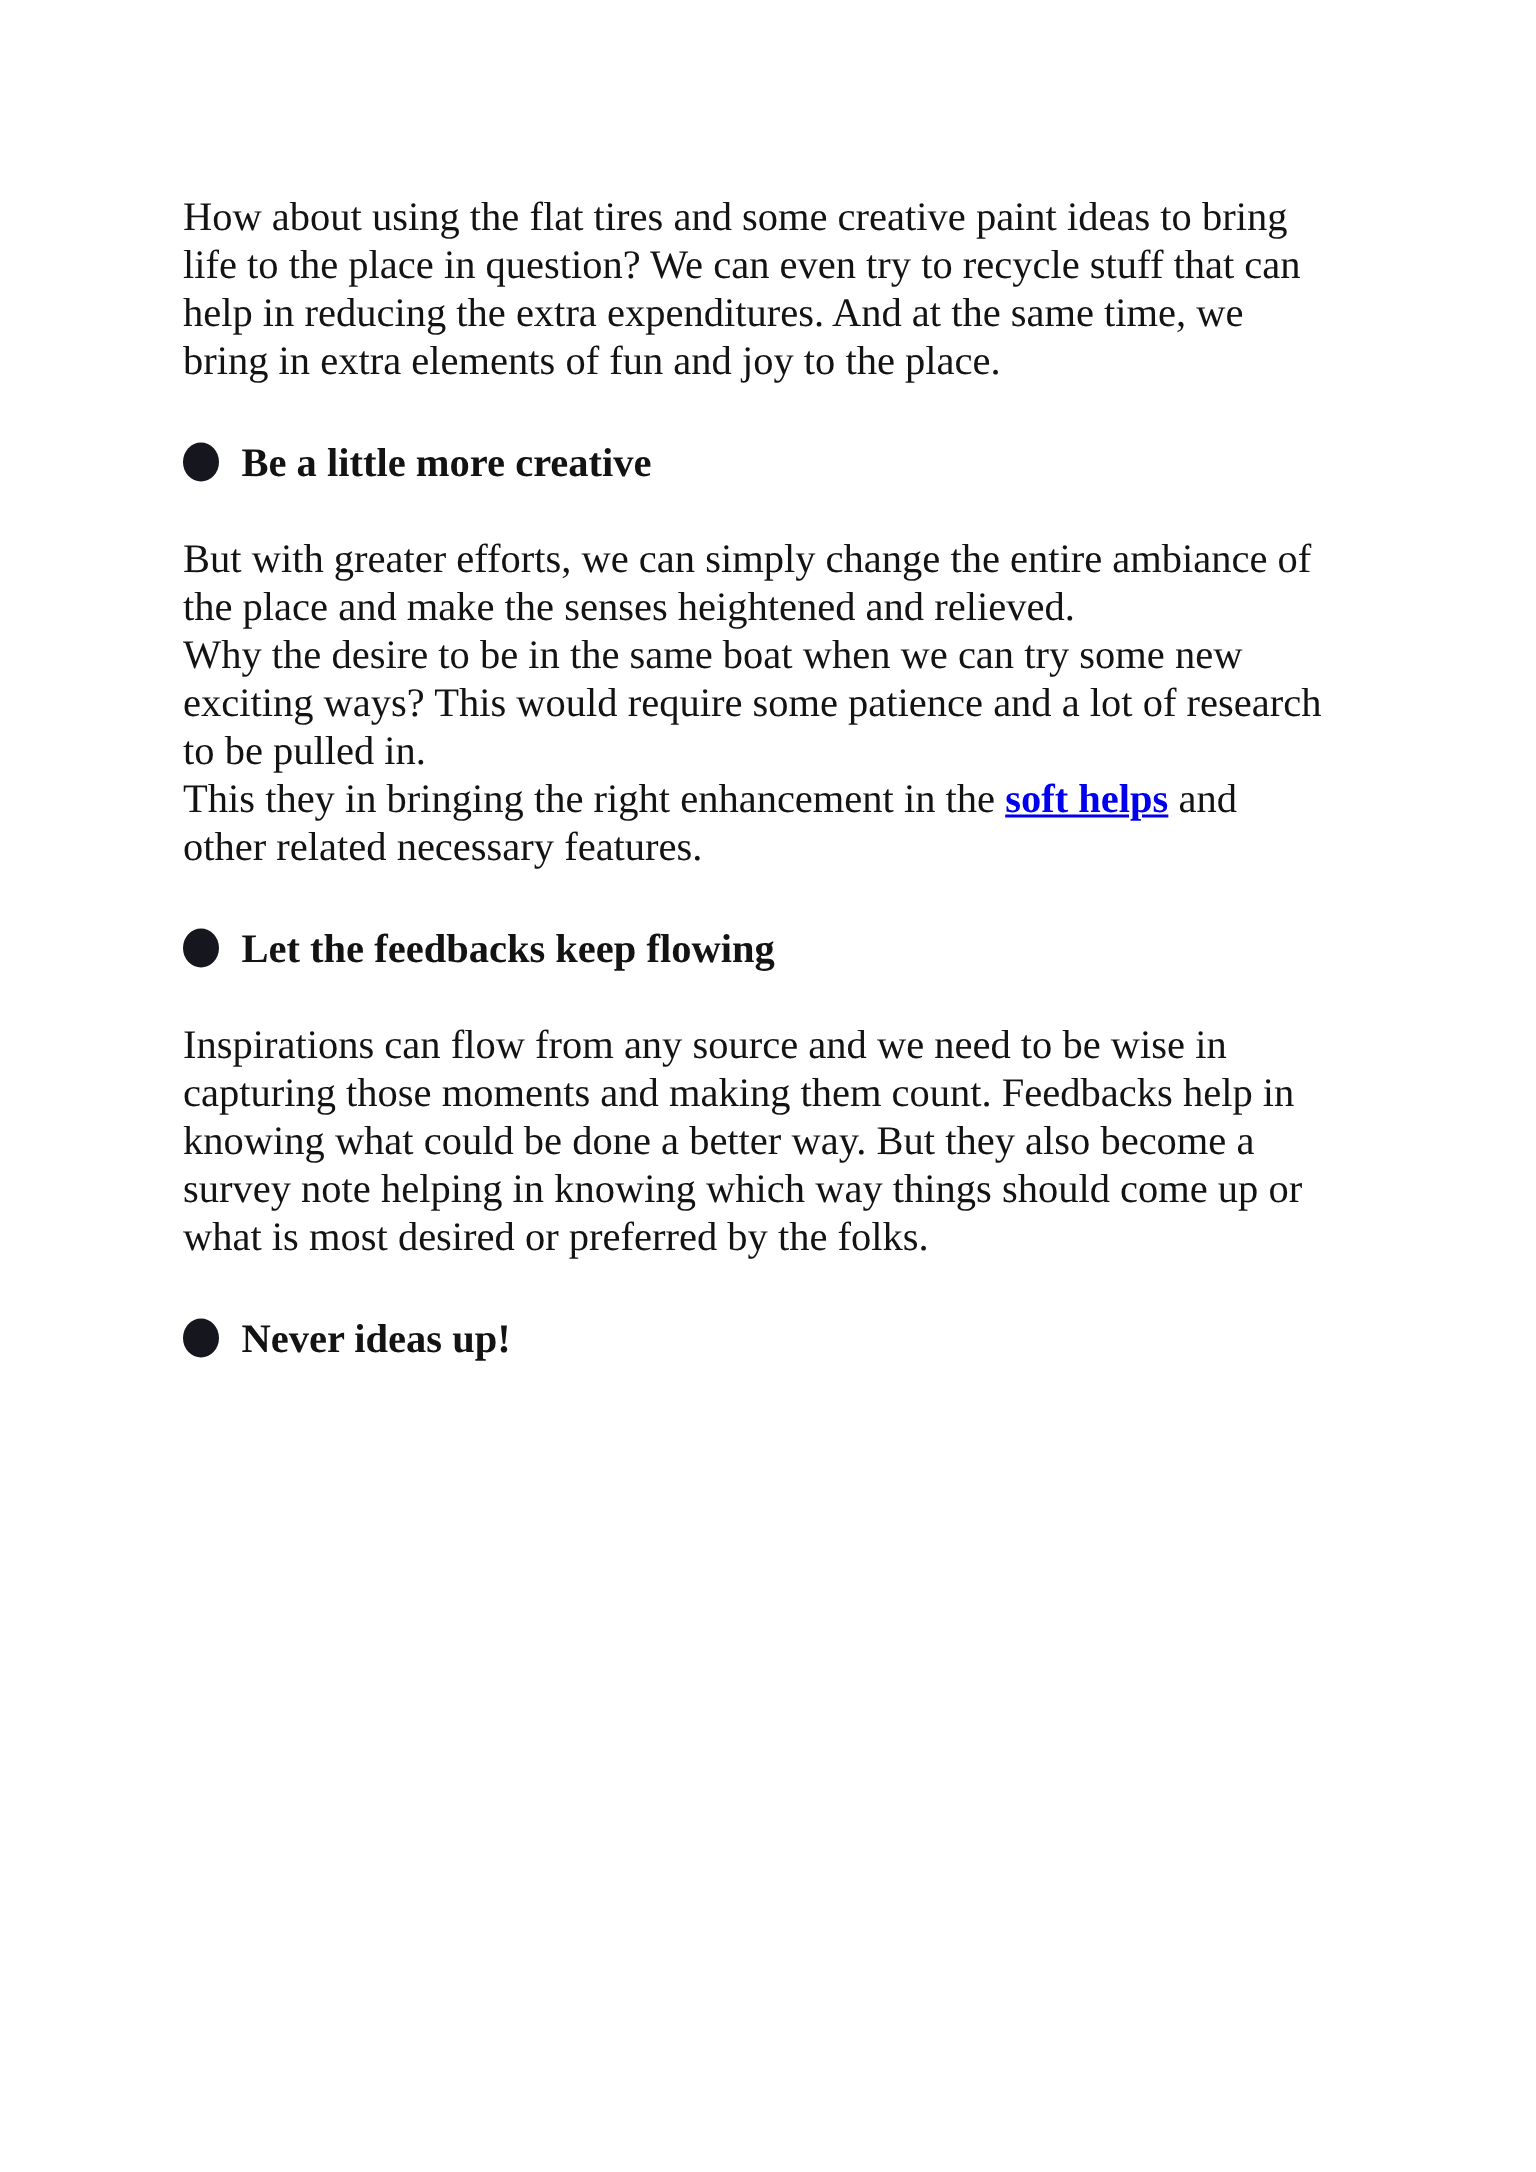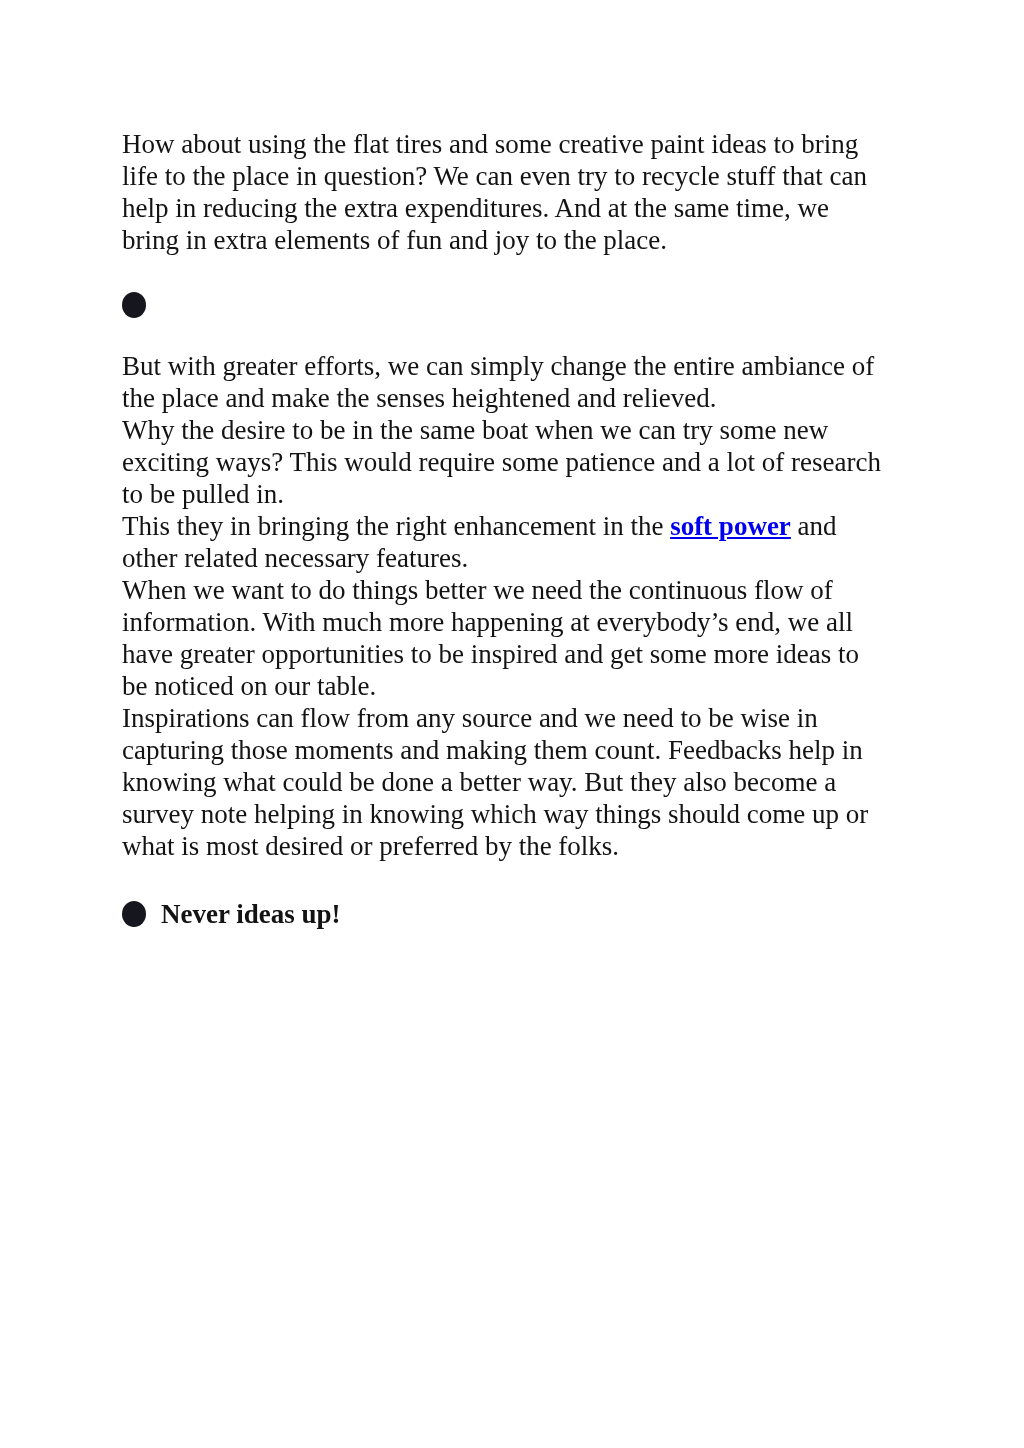--- a/index.html
+++ b/index.html
@@ -57,35 +57,36 @@
 
 <div class="page">
 
   <p class="para">How about using the flat tires and some creative paint ideas to bring
 life to the place in question? We can even try to recycle stuff that can
 help in reducing the extra expenditures. And at the same time, we
 bring in extra elements of fun and joy to the place.</p>
 
   <div class="heading">
     <span class="bullet"></span>
+    <span class="heading-text">Be a little more creative</span>
   </div>
 
   <p class="para">But with greater efforts, we can simply change the entire ambiance of
 the place and make the senses heightened and relieved.</p>
   <p class="para">Why the desire to be in the same boat when we can try some new
 exciting ways? This would require some patience and a lot of research
 to be pulled in.</p>
-  <p class="para"><span>This they in bringing the right enhancement in the </span><a href="#" class="doc-link">soft power</a><span> and
+  <p class="para"><span>This they in bringing the right enhancement in the </span><a href="#" class="doc-link">soft helps</a><span> and
 other related necessary features.</span></p>
 
+  <div class="heading">
+    <span class="bullet"></span>
+    <span class="heading-text">Let the feedbacks keep flowing</span>
+  </div>
 
-  <p class="para">When we want to do things better we need the continuous flow of
-information. With much more happening at everybody’s end, we all
-have greater opportunities to be inspired and get some more ideas to
-be noticed on our table.</p>
   <p class="para">Inspirations can flow from any source and we need to be wise in
 capturing those moments and making them count. Feedbacks help in
 knowing what could be done a better way. But they also become a
 survey note helping in knowing which way things should come up or
 what is most desired or preferred by the folks.</p>
 
   <div class="heading">
     <span class="bullet"></span>
     <span class="heading-text">Never ideas up!</span>
   </div>

